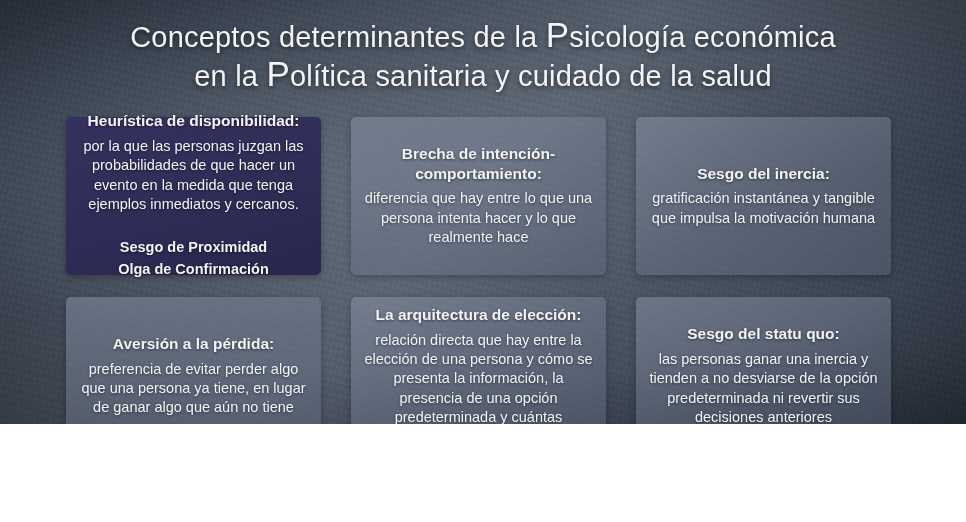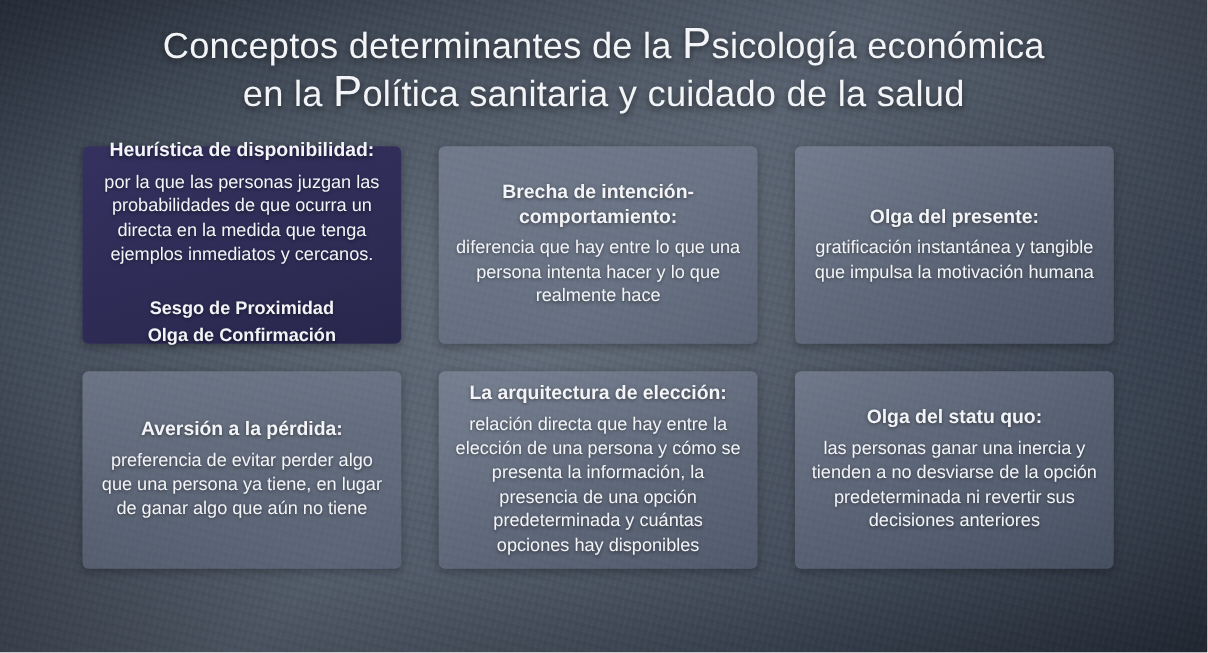--- a/index.html
+++ b/index.html
@@ -8,21 +8,21 @@
   }
   body {
     width: 966px;
     height: 522px;
     overflow: hidden;
     font-family: "Liberation Sans", sans-serif;
   }
   .slide {
     position: relative;
     width: 966px;
-    height: 522px;
+    height: 424px;
     background:
       radial-gradient(ellipse 120% 90% at 28% 38%, rgba(120,135,150,0.30) 0%, rgba(60,70,85,0.10) 45%, rgba(20,25,35,0.0) 70%),
       radial-gradient(ellipse 80% 60% at 82% 78%, rgba(110,125,140,0.22) 0%, rgba(30,38,50,0.0) 65%),
       linear-gradient(135deg, #2b3340 0%, #39424f 18%, #4a5360 34%, #586270 48%, #49525f 62%, #343d4b 80%, #242c38 100%);
     overflow: hidden;
   }
   .slide::before {
     content: "";
     position: absolute;
     inset: 0;
@@ -130,49 +130,49 @@
 
     <div class="title-block">
       <div class="title-line"><span>Conceptos determinantes de la </span><span class="cap">P</span><span>sicología económica</span></div>
       <div class="title-line"><span>en la </span><span class="cap">P</span><span>olítica sanitaria y cuidado de la salud</span></div>
     </div>
 
     <div class="cards">
 
       <div class="card accent">
         <div class="card-heading">Heurística de disponibilidad:</div>
-        <div class="card-body">por la que las personas juzgan las probabilidades de que ocurra un directa en la medida que tenga ejemplos inmediatos y cercanos.</div>
+        <div class="card-body">por la que las personas juzgan las probabilidades de que hacer un evento en la medida que tenga ejemplos inmediatos y cercanos.</div>
         <div class="card-extra">
           <div>Sesgo de Proximidad</div>
           <div>Olga de Confirmación</div>
         </div>
       </div>
 
       <div class="card">
         <div class="card-heading">Brecha de intención-comportamiento:</div>
         <div class="card-body">diferencia que hay entre lo que una persona intenta hacer y lo que realmente hace</div>
       </div>
 
       <div class="card">
-        <div class="card-heading">Olga del presente:</div>
+        <div class="card-heading">Sesgo del inercia:</div>
         <div class="card-body">gratificación instantánea y tangible que impulsa la motivación humana</div>
       </div>
 
       <div class="card">
         <div class="card-heading">Aversión a la pérdida:</div>
         <div class="card-body">preferencia de evitar perder algo que una persona ya tiene, en lugar de ganar algo que aún no tiene</div>
       </div>
 
       <div class="card">
         <div class="card-heading">La arquitectura de elección:</div>
         <div class="card-body">relación directa que hay entre la elección de una persona y cómo se presenta la información, la presencia de una opción predeterminada y cuántas opciones hay disponibles</div>
       </div>
 
       <div class="card">
-        <div class="card-heading">Olga del statu quo:</div>
+        <div class="card-heading">Sesgo del statu quo:</div>
         <div class="card-body">las personas ganar una inercia y tienden a no desviarse de la opción predeterminada ni revertir sus decisiones anteriores</div>
       </div>
 
     </div>
 
 
   </div>
 </div>
 
 </body></html>

